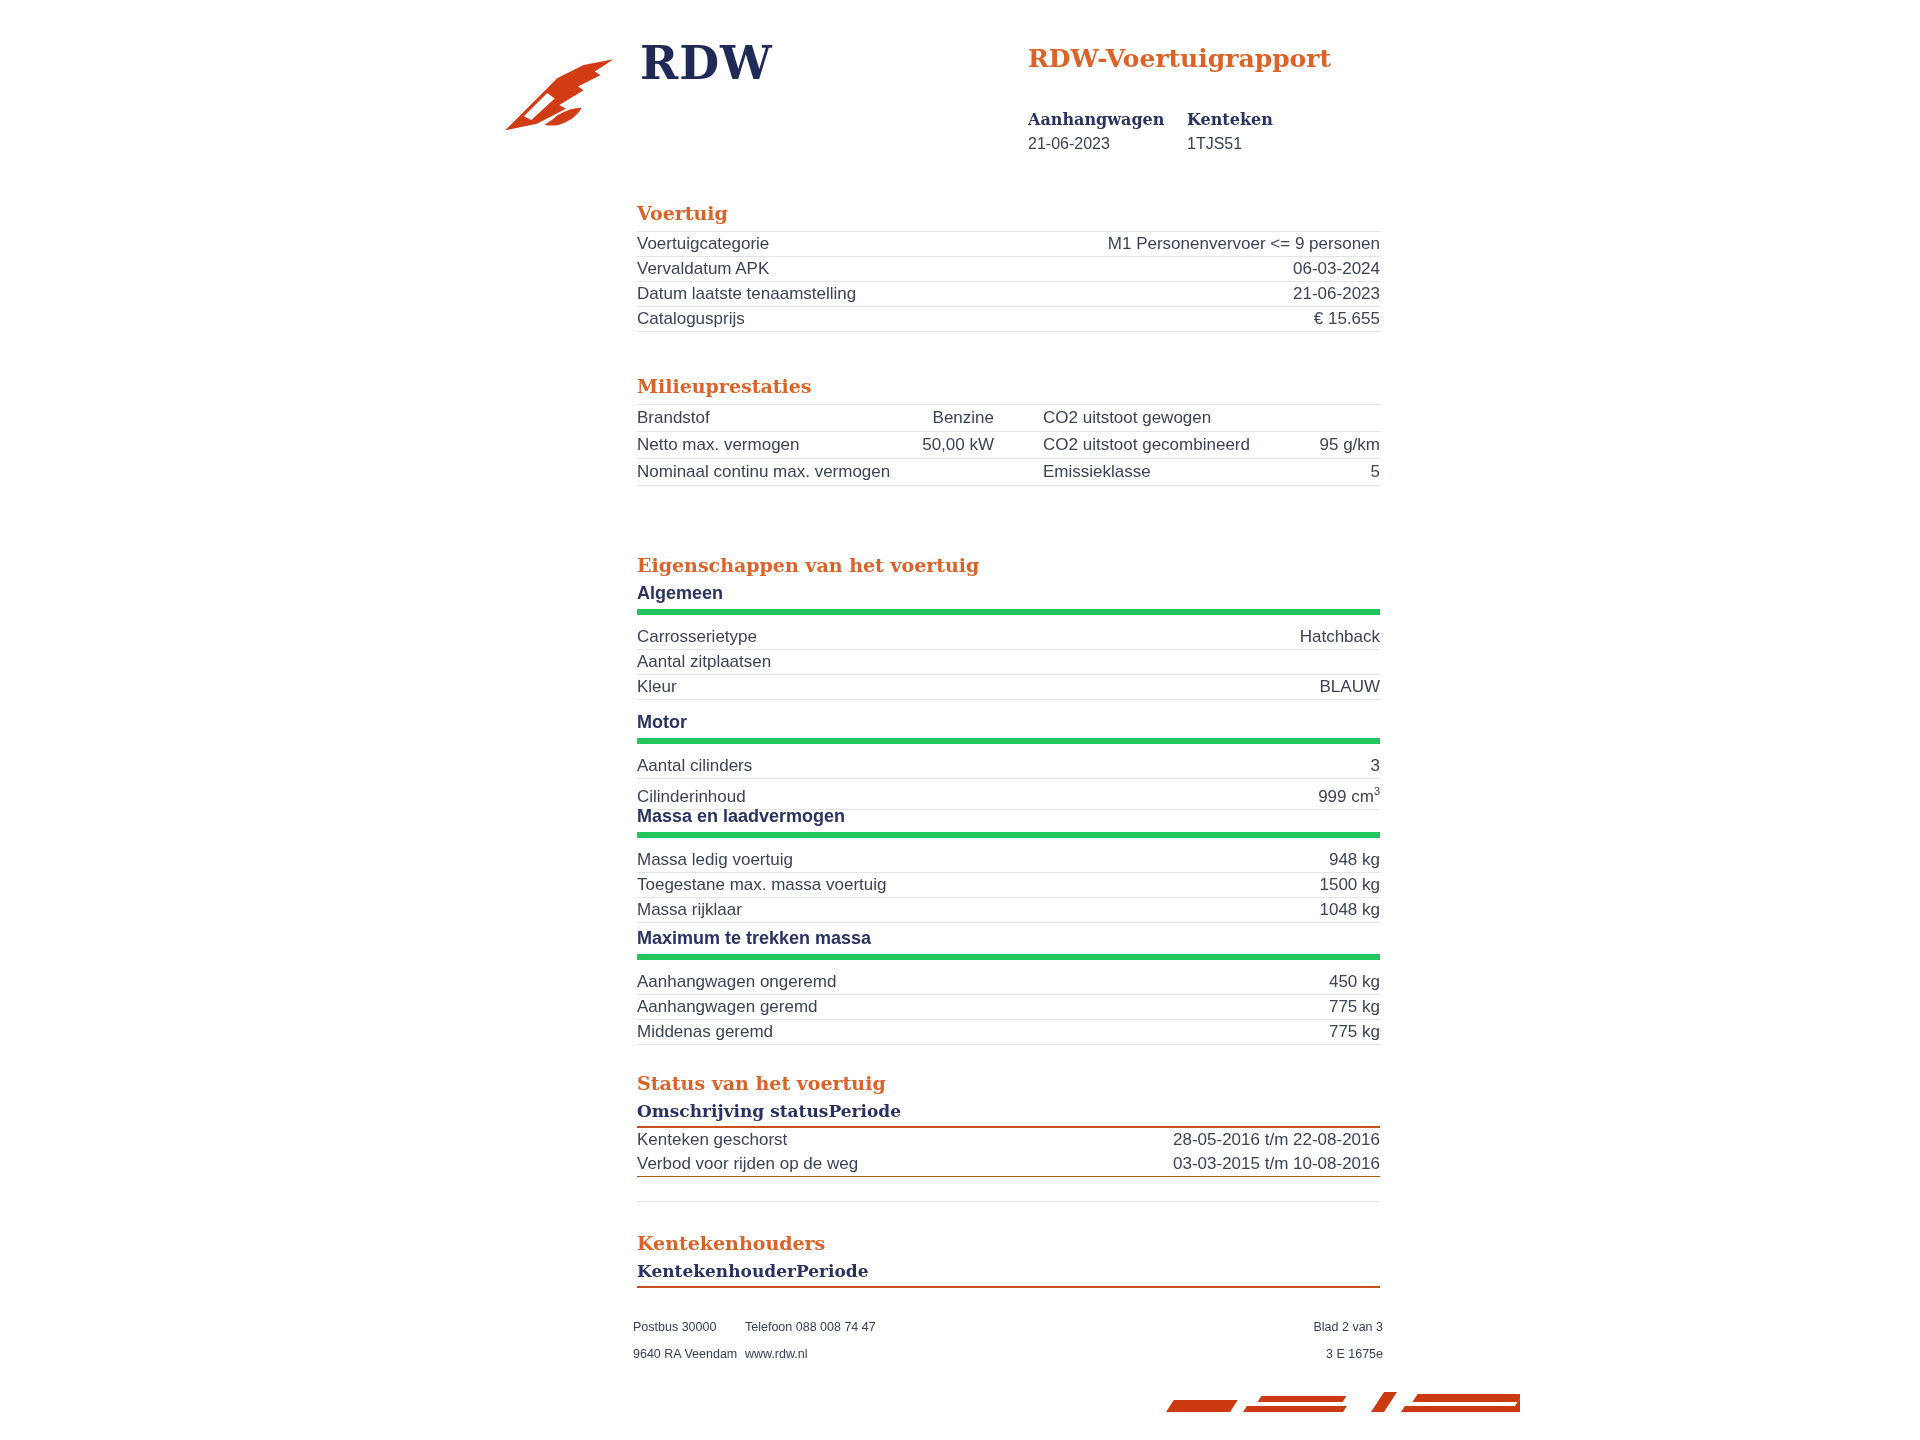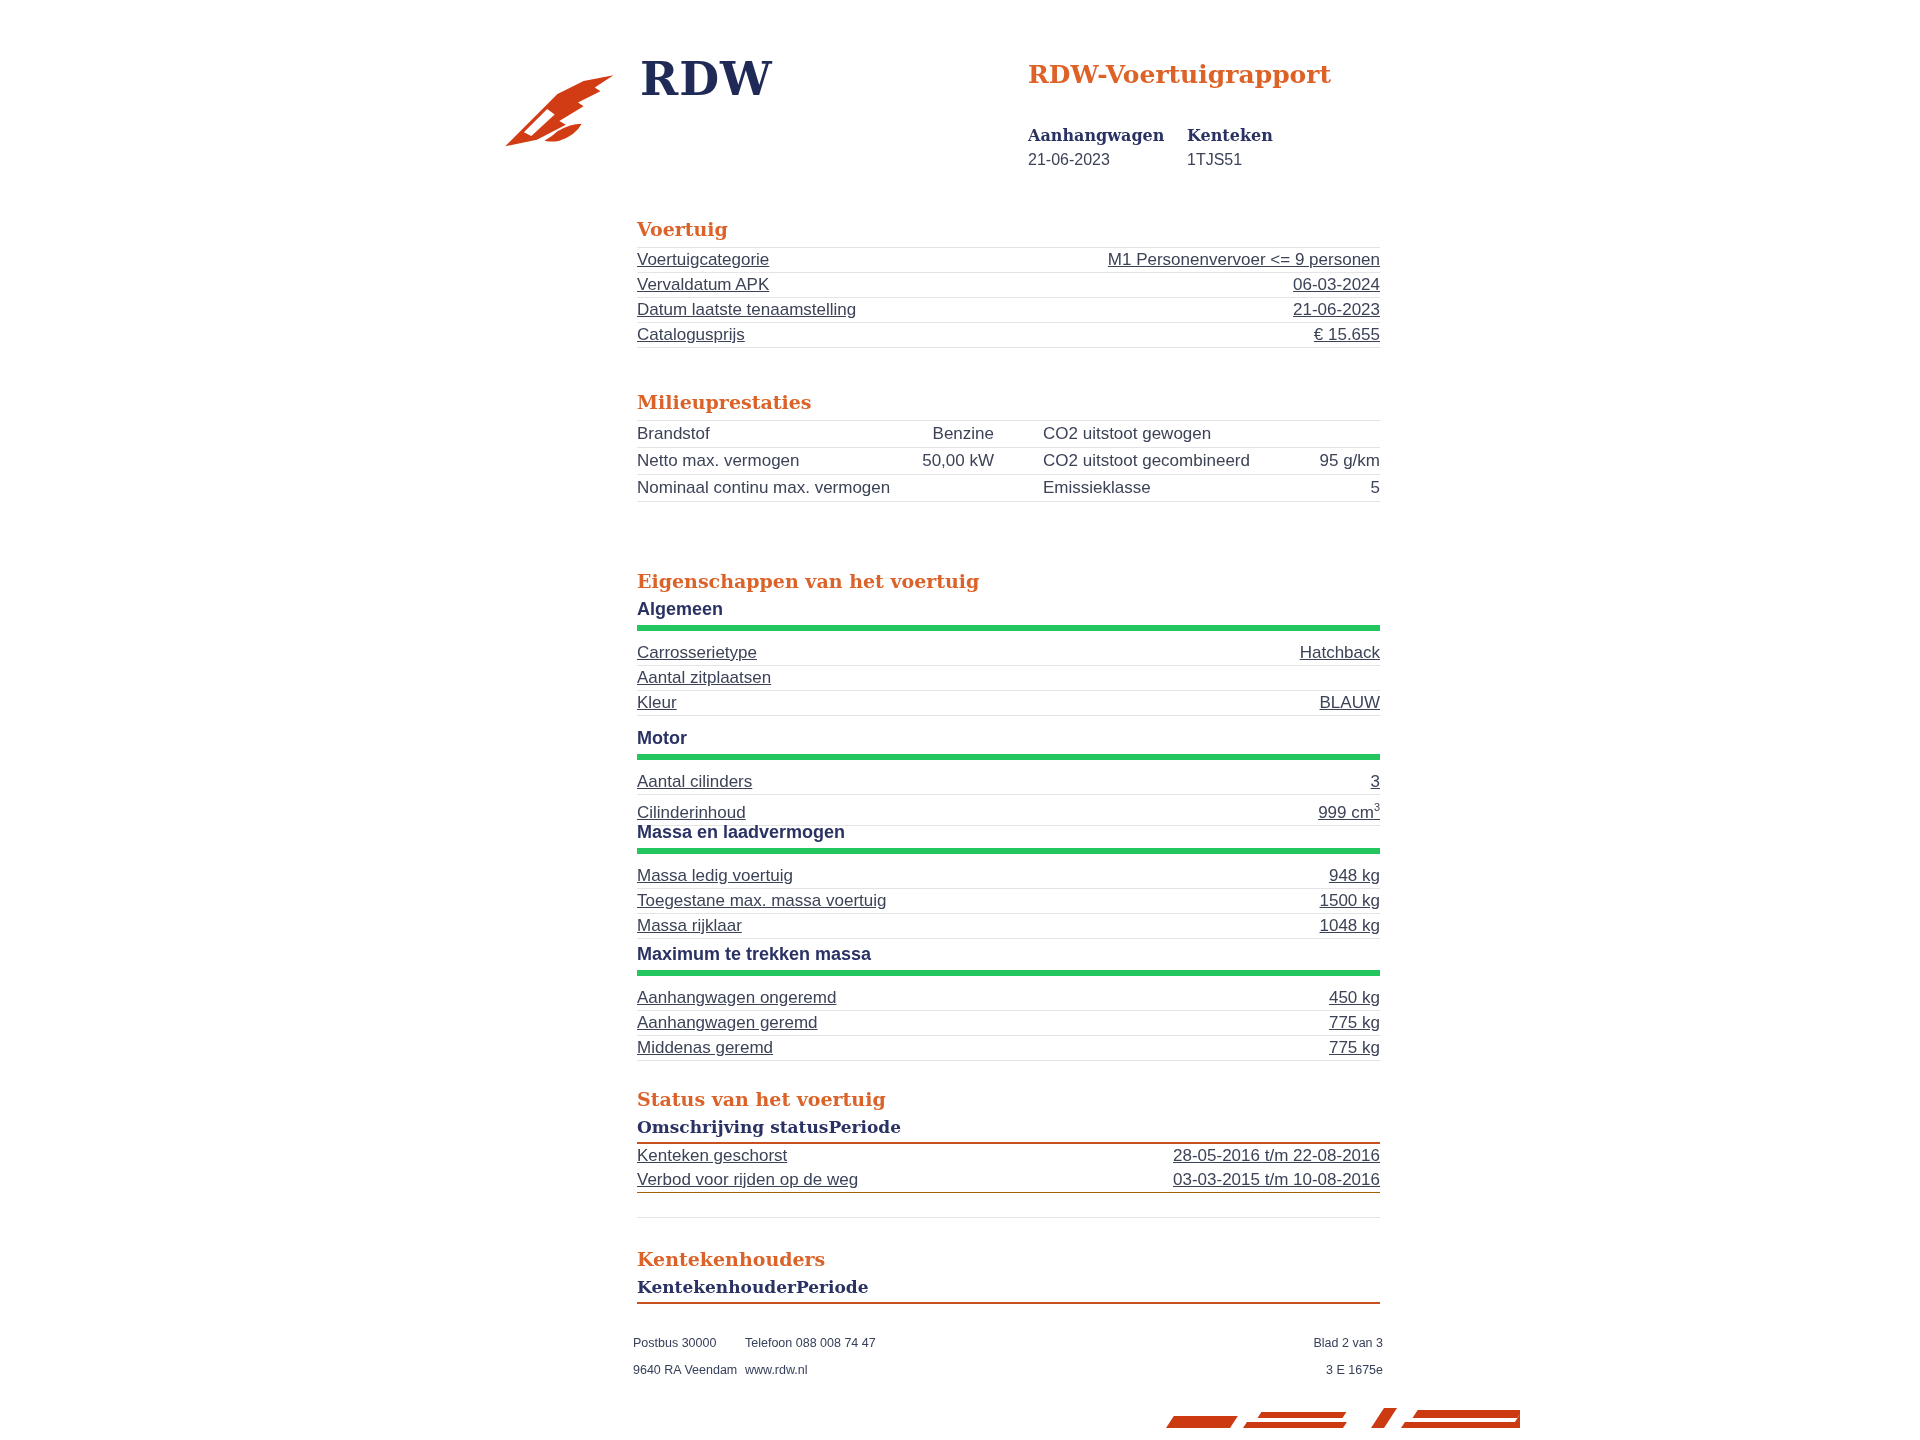--- a/index.html
+++ b/index.html
@@ -1,18 +1,18 @@
 <!DOCTYPE html>
 <html><head>
 <meta charset="utf-8">
 <style>
   html,body { margin:0; padding:0; background:#ffffff; }
   .page {
     position:relative; width:1920px; height:1412px; background:#ffffff;
-    overflow:hidden; font-family:"Liberation Sans", sans-serif;margin-top:16px;
+    overflow:hidden; font-family:"Liberation Sans", sans-serif;
   }
   
   .logo-feather { position:absolute; left:500px; top:50px; width:128px; height:84px; }
   .logo-word {
     position:absolute; left:640px; top:36px;
     font-family:"DejaVu Serif", serif; font-weight:bold; font-size:46px;
     color:#1F2A56; letter-spacing:1px;
   }
   .doc-title {
     position:absolute; left:1028px; top:44px;
@@ -34,21 +34,21 @@
   .sec-title {
     font-family:"DejaVu Serif", serif; font-weight:bold; font-size:19px;
     color:#DB6329; margin:0 0 7px 0;
   }
   .sub-title {
     font-weight:bold; font-size:18px; color:#2A3263;
     padding-bottom:5px; border-bottom:6px solid #22c55e;
   }
   .row {
     display:flex; justify-content:space-between; align-items:baseline;
-    padding:2px 0; line-height:20px; font-size:17px; color:#3C4357;text-decoration:underline;
+    padding:2px 0; line-height:20px; font-size:17px; color:#3C4357;
   }
   .t-lines .row { border-top:1px solid #E4E4E7; }
   .t-lines .row:last-child { border-bottom:1px solid #E4E4E7; }
   .t-sub .row { border-bottom:1px solid #E4E4E7; }
   .t-sub .row:first-child { margin-top:10px; }
   sup { font-size:11px; }
 
   
   .m-row { display:flex; border-top:1px solid #E4E4E7; padding:3px 0; line-height:20px; font-size:17px; color:#3C4357; }
   .m-row:last-child { border-bottom:1px solid #E4E4E7;align-items:flex-end; }

